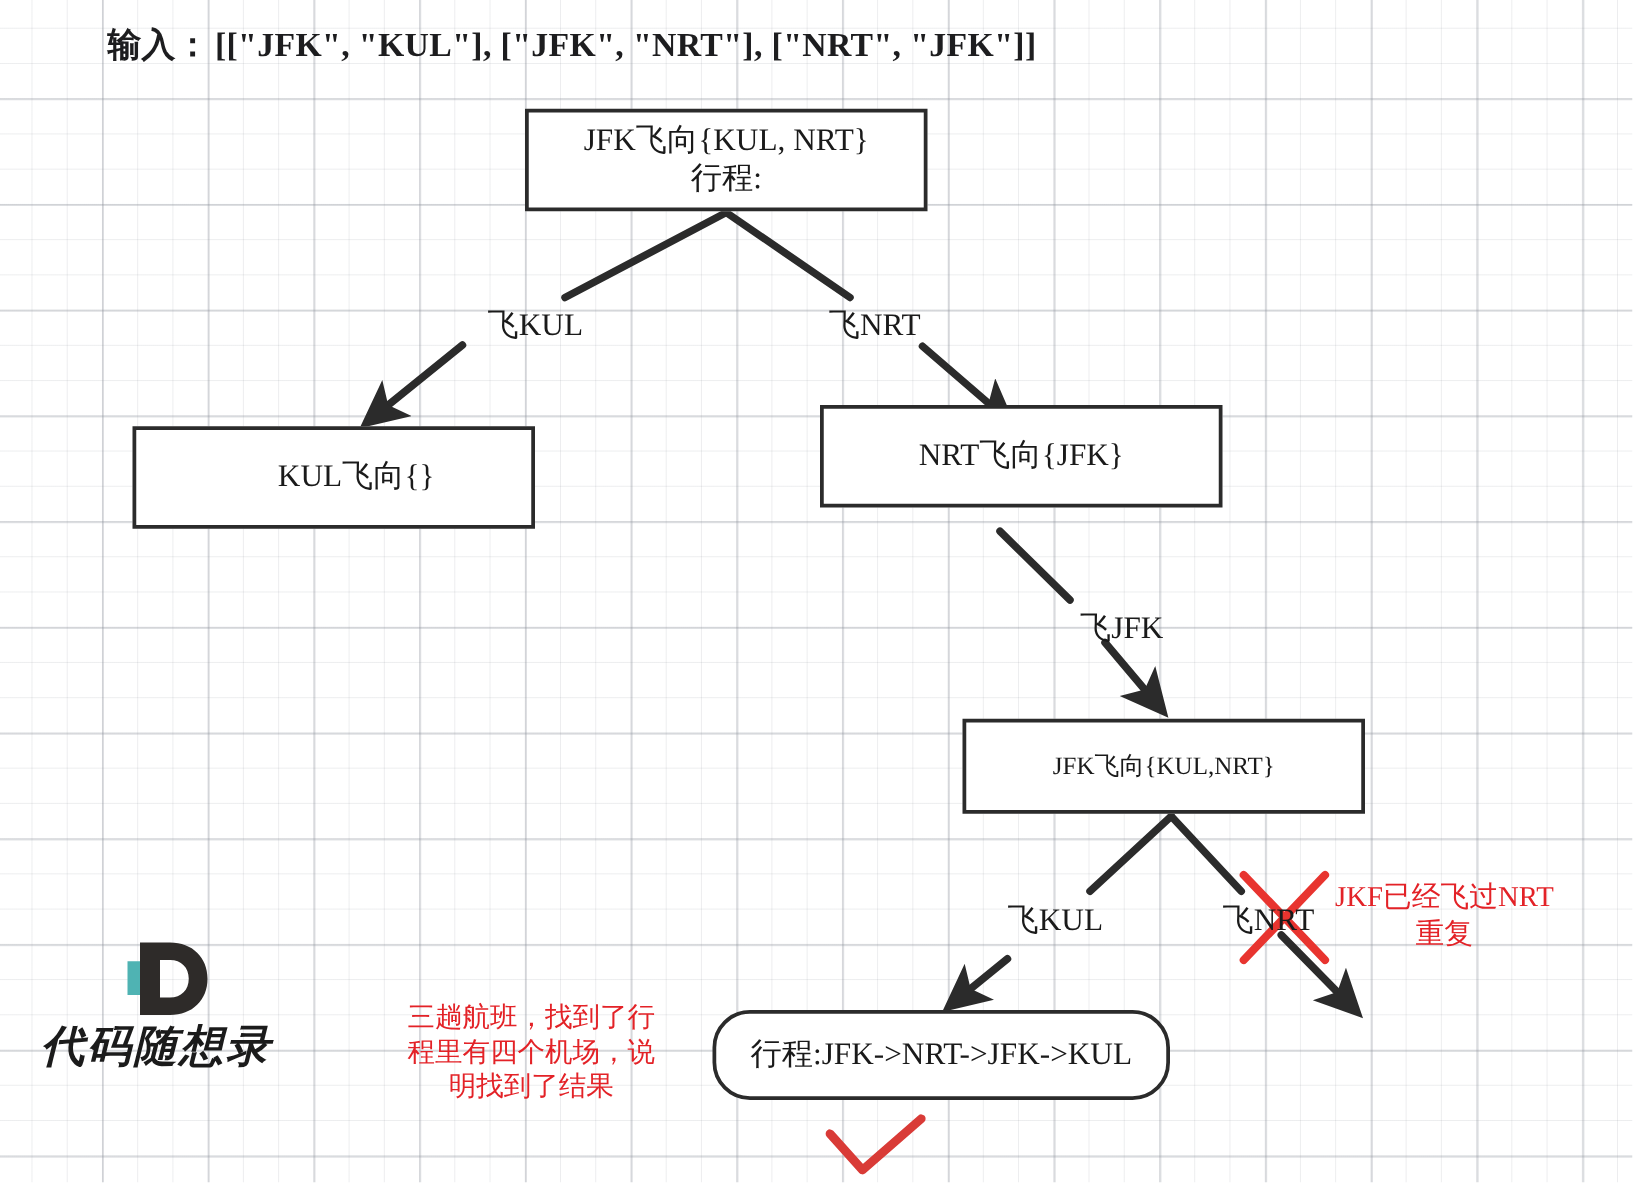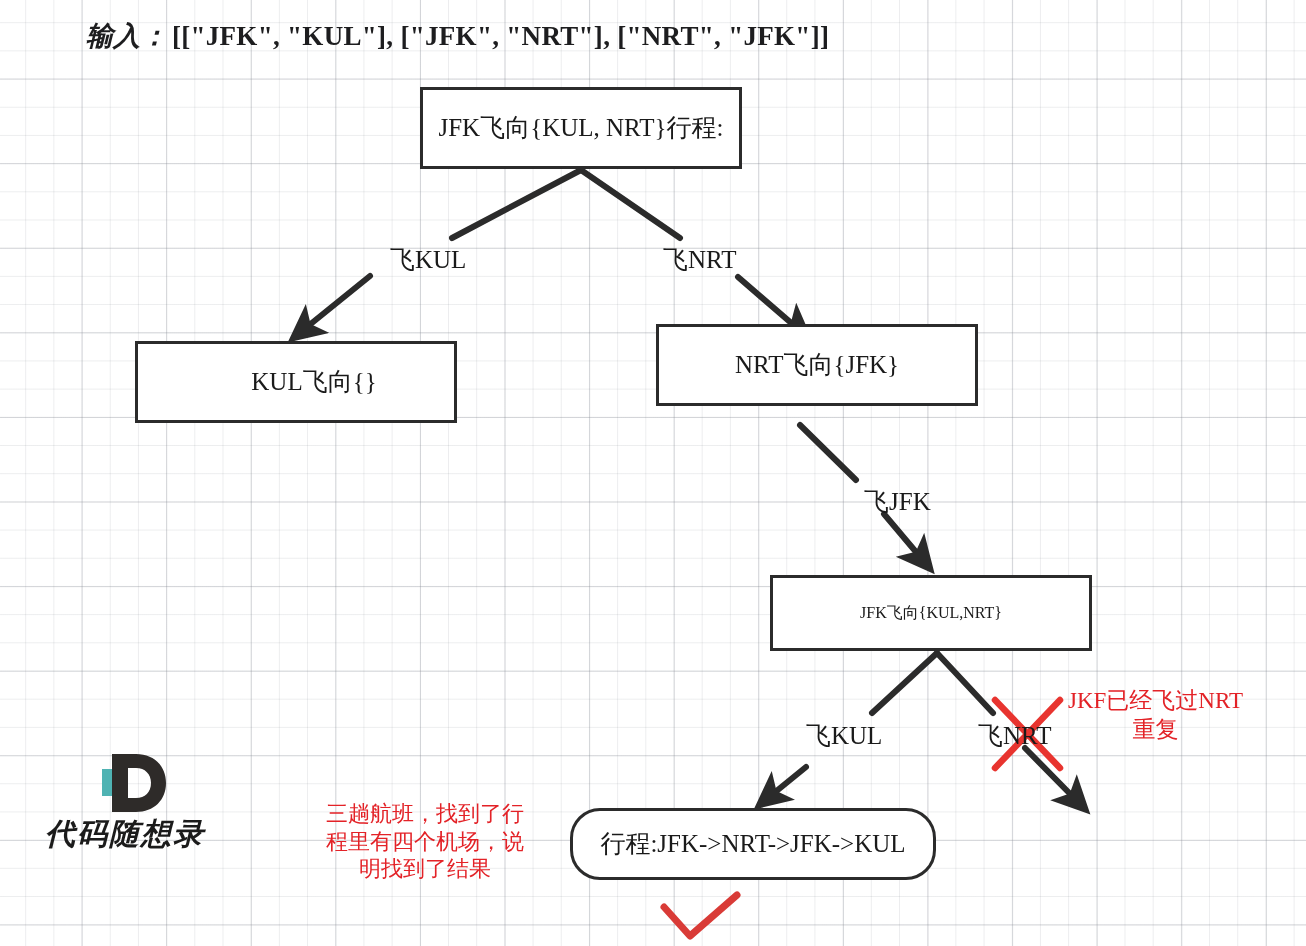--- a/index.html
+++ b/index.html
@@ -37,45 +37,45 @@
   .input-line {
     position: absolute;
     left: 86px;
     top: 18px;
     font-size: 27px;
     font-weight: 700;
     color: #1d1d1f;
     white-space: nowrap;
     letter-spacing: 0.3px;
   }
-  .input-line .lbl { font-weight: 700; font-style: italic; }
+  .input-line .lbl { font-weight: 700; }
   .input-line .val {
     font-weight: 700;
     margin-left: 4px;
   }
   .node {
     position: absolute;
     box-sizing: border-box;
     border: 3.5px solid #2b2b2b;
     background: #ffffff;
     text-align: center;
     color: #1a1a1a;
     display: flex;
-    flex-direction: row;
+    flex-direction: column;
     justify-content: center;
     align-items: center;
     line-height: 1.22;
     z-index: 3;
   }
   .node .ln { display: block; white-space: nowrap; }
 
   #node-root   { left: 420px; top: 87px;  width: 322px; height: 82px;  font-size: 25px; }
-  #node-kul    { left: 135px; top: 341px; width: 322px; height: 82px;  font-size: 25px; padding-left: 36px; }
+  #node-kul    { left: 106px; top: 341px; width: 322px; height: 82px;  font-size: 25px; padding-left: 36px; }
   #node-nrt    { left: 656px; top: 324px; width: 322px; height: 82px;  font-size: 25px; }
-  #node-jfk2   { left: 770px; top: 575px; width: 322px; height: 76px;  font-size: 16px; }
+  #node-jfk2   { left: 770px; top: 575px; width: 322px; height: 76px;  font-size: 20px; }
   #node-result { left: 570px; top: 808px; width: 366px; height: 72px;  font-size: 25px; border-radius: 30px; }
 
   .edge-label {
     position: absolute;
     font-size: 25px;
     color: #1a1a1a;
     white-space: nowrap;
     z-index: 4;
     background: transparent;
   }
@@ -87,21 +87,21 @@
 
   .ann {
     position: absolute;
     color: #e32227;
     white-space: pre;
     line-height: 1.26;
     z-index: 5;
   }
   #ann-dup {
     left: 1068px;
-    top: 687px;
+    top: 704px;
     font-size: 23px;
     text-align: center;
   }
   #ann-found {
     left: 300px;
     top: 800px;
     width: 250px;
     font-size: 22px;
     text-align: center;
   }
@@ -121,21 +121,21 @@
     top: 0px;
     width: 78px;
     height: 62px;
   }
   #logo-text {
     position: absolute;
     left: 0px;
     top: 62px;
     width: 190px;
     text-align: center;
-    font-size: 30px;
+    font-size: 35px;
     font-weight: 700;
     font-style: italic;
     color: #1b1b1b;
     font-family: Liberation Mono, monospace;
     letter-spacing: 2px;
   }
 </style>
 </head>
 <body>
 

